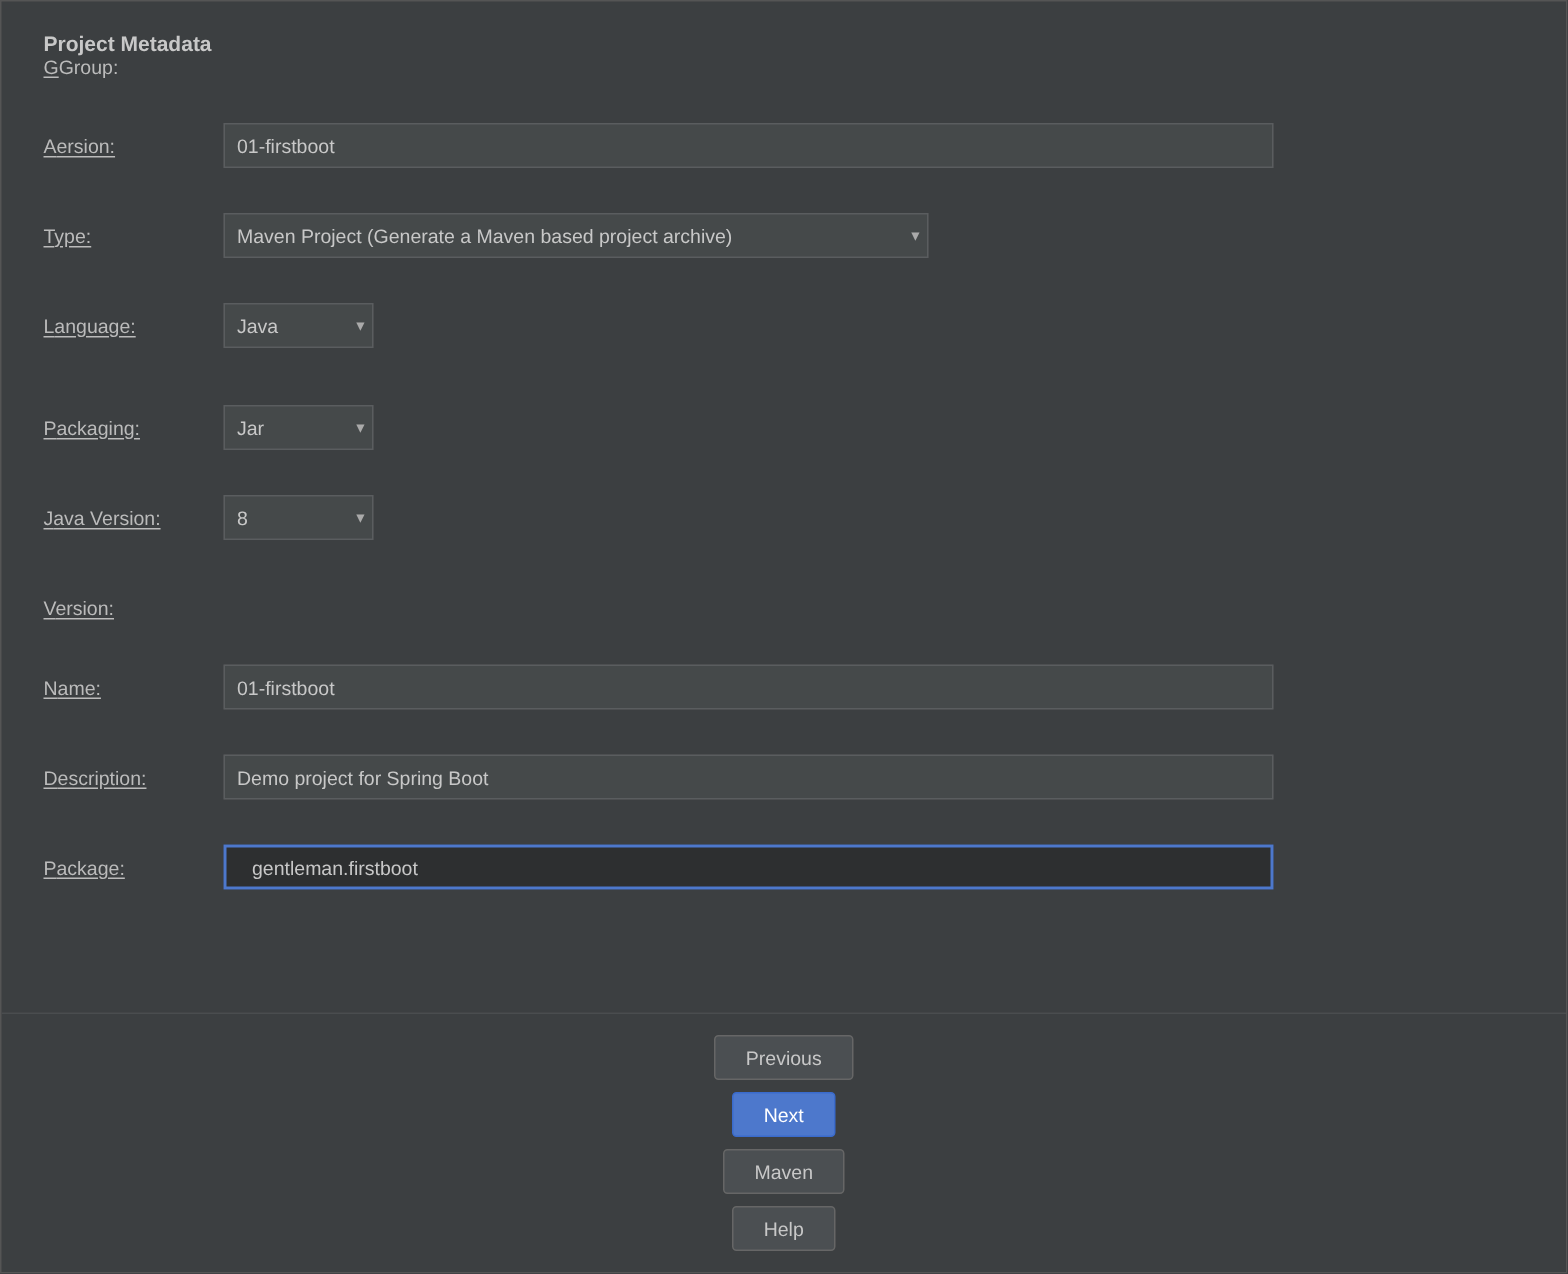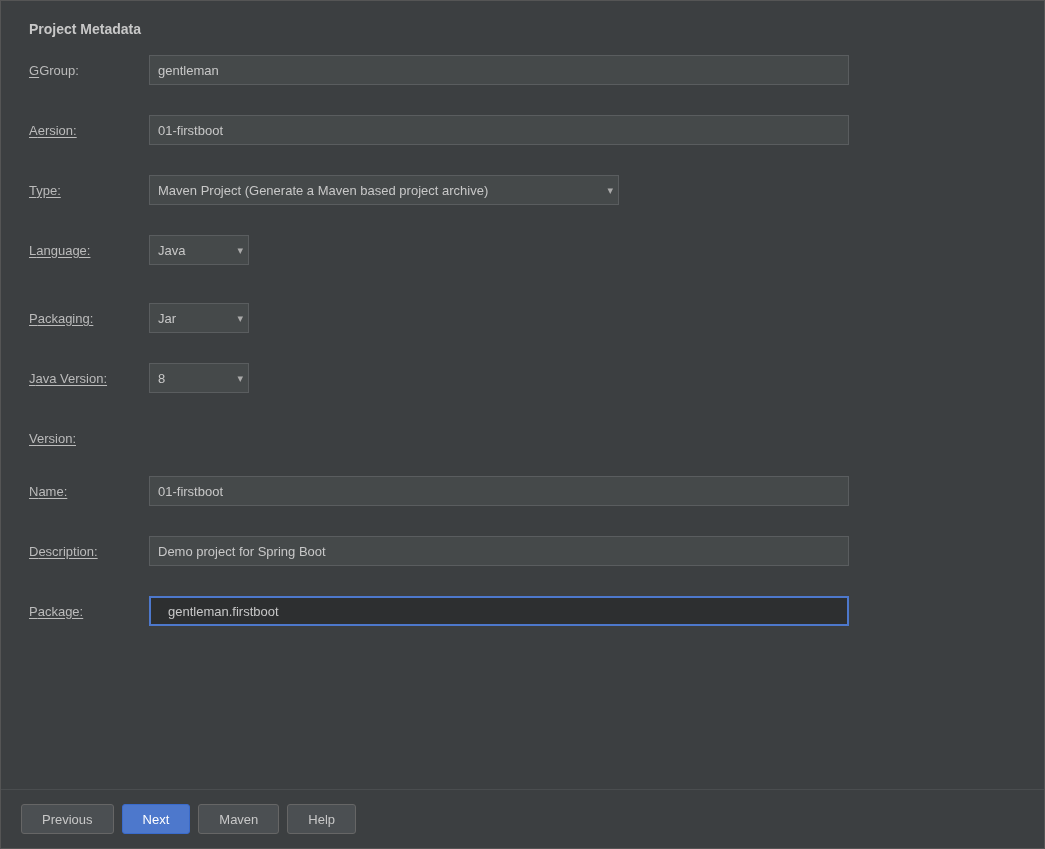--- a/index.html
+++ b/index.html
@@ -80,21 +80,20 @@
     .content {
       flex: 1;
       padding: 20px 28px;
       overflow-y: auto;
     }
 
     .section-title {
       color: #c8c8c8;
       font-size: 14px;
       font-weight: bold;
-      margin-bottom: 18px;
     }
 
     .form-row {
       display: flex;
       align-items: center;
       margin-bottom: 30px;
     }
 
     .form-label {
       color: #bbb;
@@ -177,20 +176,21 @@
       height: 8px;
     }
 
     .footer {
       display: flex;
       justify-content: flex-start;
       align-items: center;
       padding: 14px 20px;
       gap: 8px;
       border-top: 1px solid #4a4d4f;
+      flex-direction: column;
     }
 
     .btn {
       height: 30px;
       padding: 0 20px;
       font-size: 13px;
       cursor: pointer;
       border: 1px solid #666;
       border-radius: 3px;
       outline: none;
@@ -213,21 +213,20 @@
 <div class="dialog">
 
 
   <div class="content">
     <div class="section-title">Project Metadata</div>
 
     <div class="form-row">
       <label class="form-label">
         <span>G</span><span style="text-decoration:none">Group:</span>
       </label>
-      <input class="form-input" type="text" value="gentleman" style="">
     </div>
 
     <div class="form-row">
       <label class="form-label">
         <span style="text-decoration:underline">A</span><span>ersion:</span>
       </label>
       <input class="form-input" type="text" value="01-firstboot" style="">
     </div>
 
     <div class="form-row">

